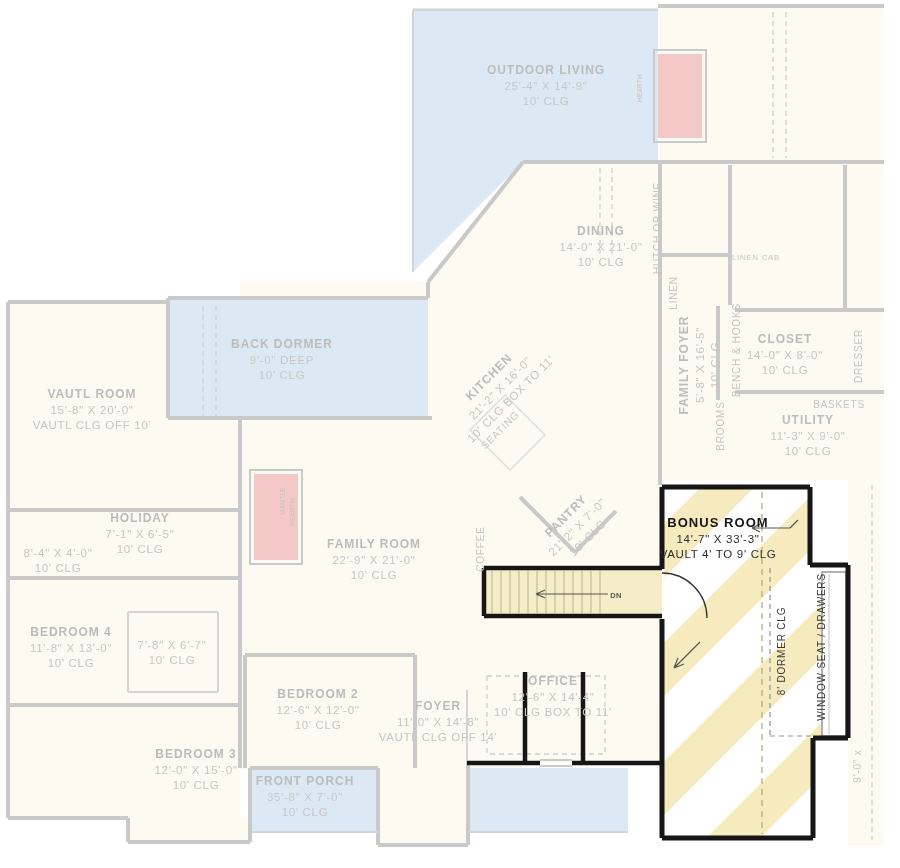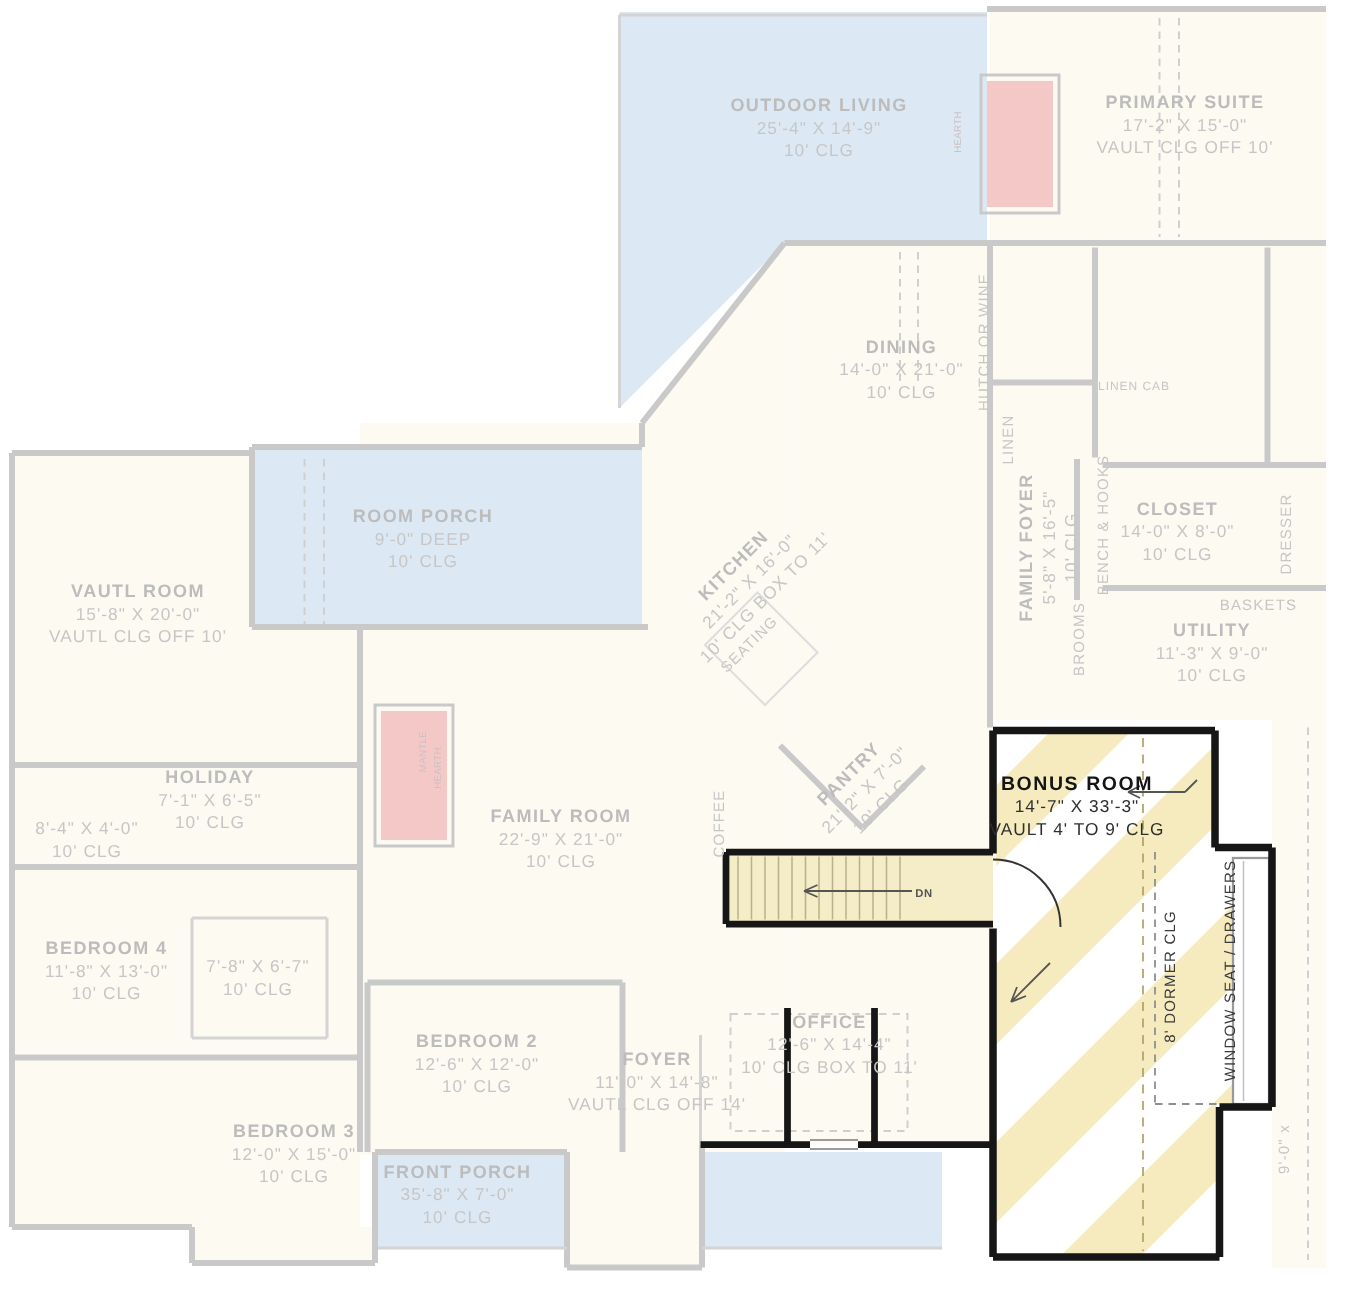--- a/index.html
+++ b/index.html
@@ -91,34 +91,29 @@
       <path fill="none" stroke="#161616" stroke-width="5" d="M662,838 V619 M662,569 V487 M662,487 H810 M810,487 V565 M810,565 H848 M848,565 V738 M848,738 H813 M813,738 V838 M813,838 H662"></path>
     </g>
   </svg>
 
   <div class="lbl" style="left:546px;top:86px;">
     <div class="nm">OUTDOOR LIVING</div>
     <div>25'-4" X 14'-9"</div>
     <div>10' CLG</div>
   </div>
 
-  <div class="lbl" style="left:790px;top:84px;">
-    <div class="nm">PRIMARY SUITE</div>
-    <div>17'-2" X 15'-0"</div>
-    <div>VAULT CLG OFF 10'</div>
-  </div>
 
   <div class="lbl" style="left:601px;top:247px;">
     <div class="nm">DINING</div>
     <div>14'-0" X 21'-0"</div>
     <div>10' CLG</div>
   </div>
 
   <div class="lbl" style="left:282px;top:360px;">
-    <div class="nm">ROOM PORCH</div>
+    <div class="nm">BACK DORMER</div>
     <div>9'-0" DEEP</div>
     <div>10' CLG</div>
   </div>
 
   <div class="lbl" style="left:92px;top:410px;">
     <div class="nm">VAUTL ROOM</div>
     <div>15'-8" X 20'-0"</div>
     <div>VAUTL CLG OFF 10'</div>
   </div>
 

